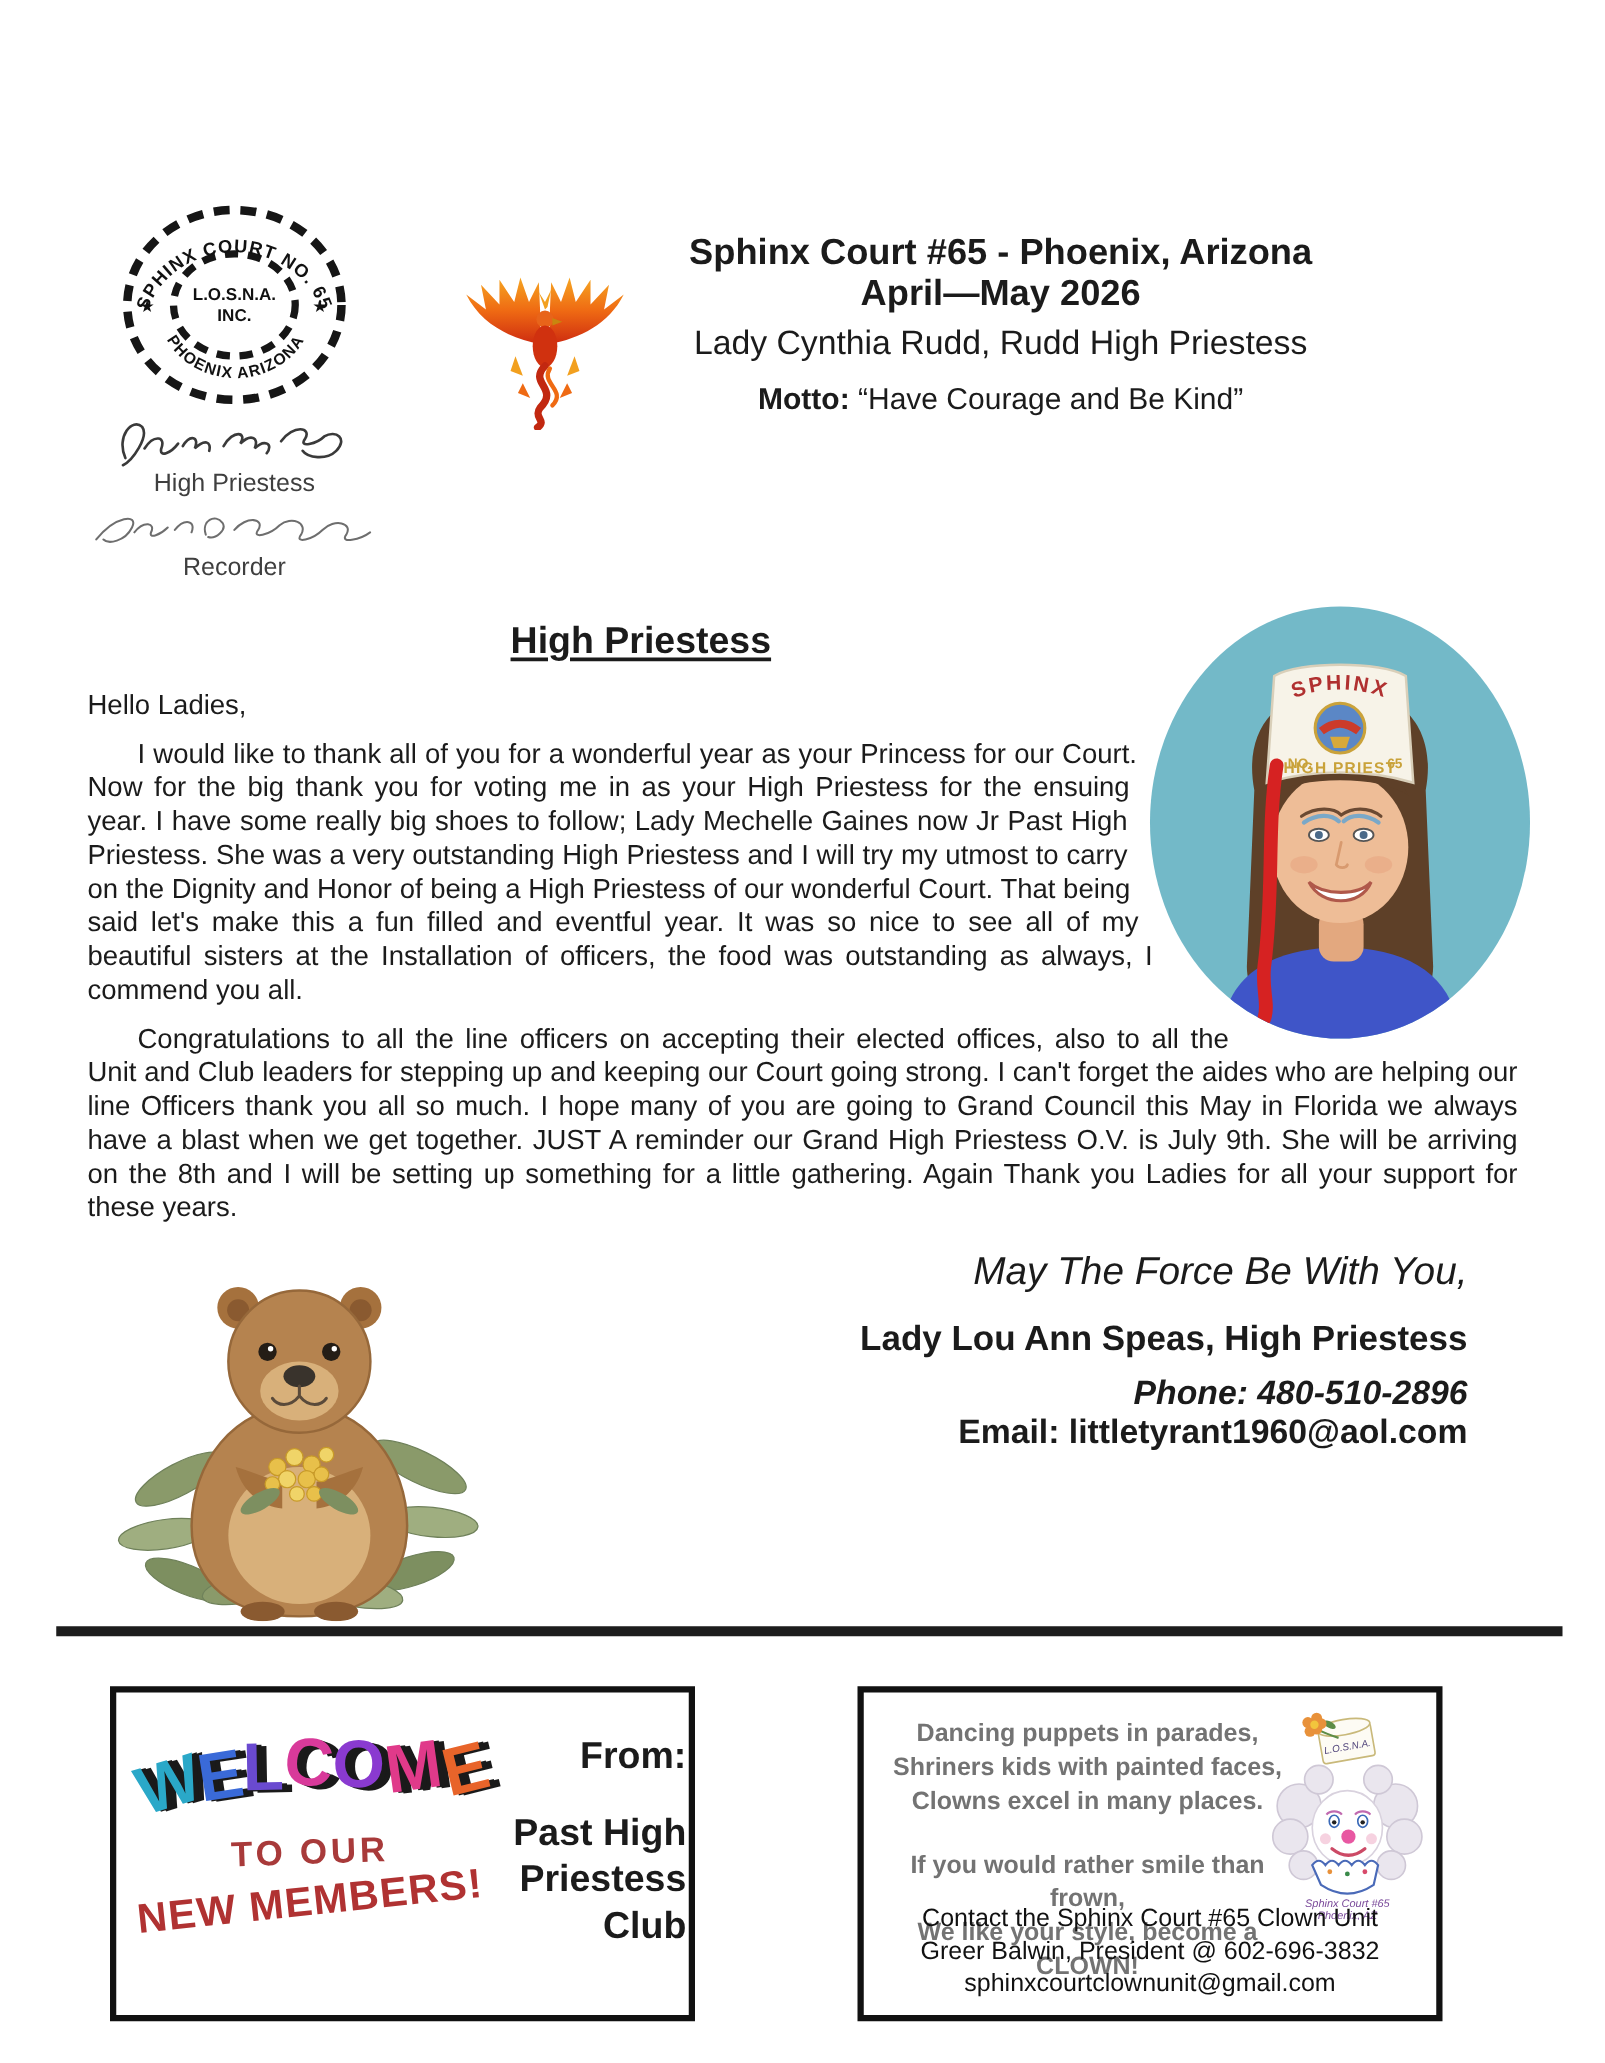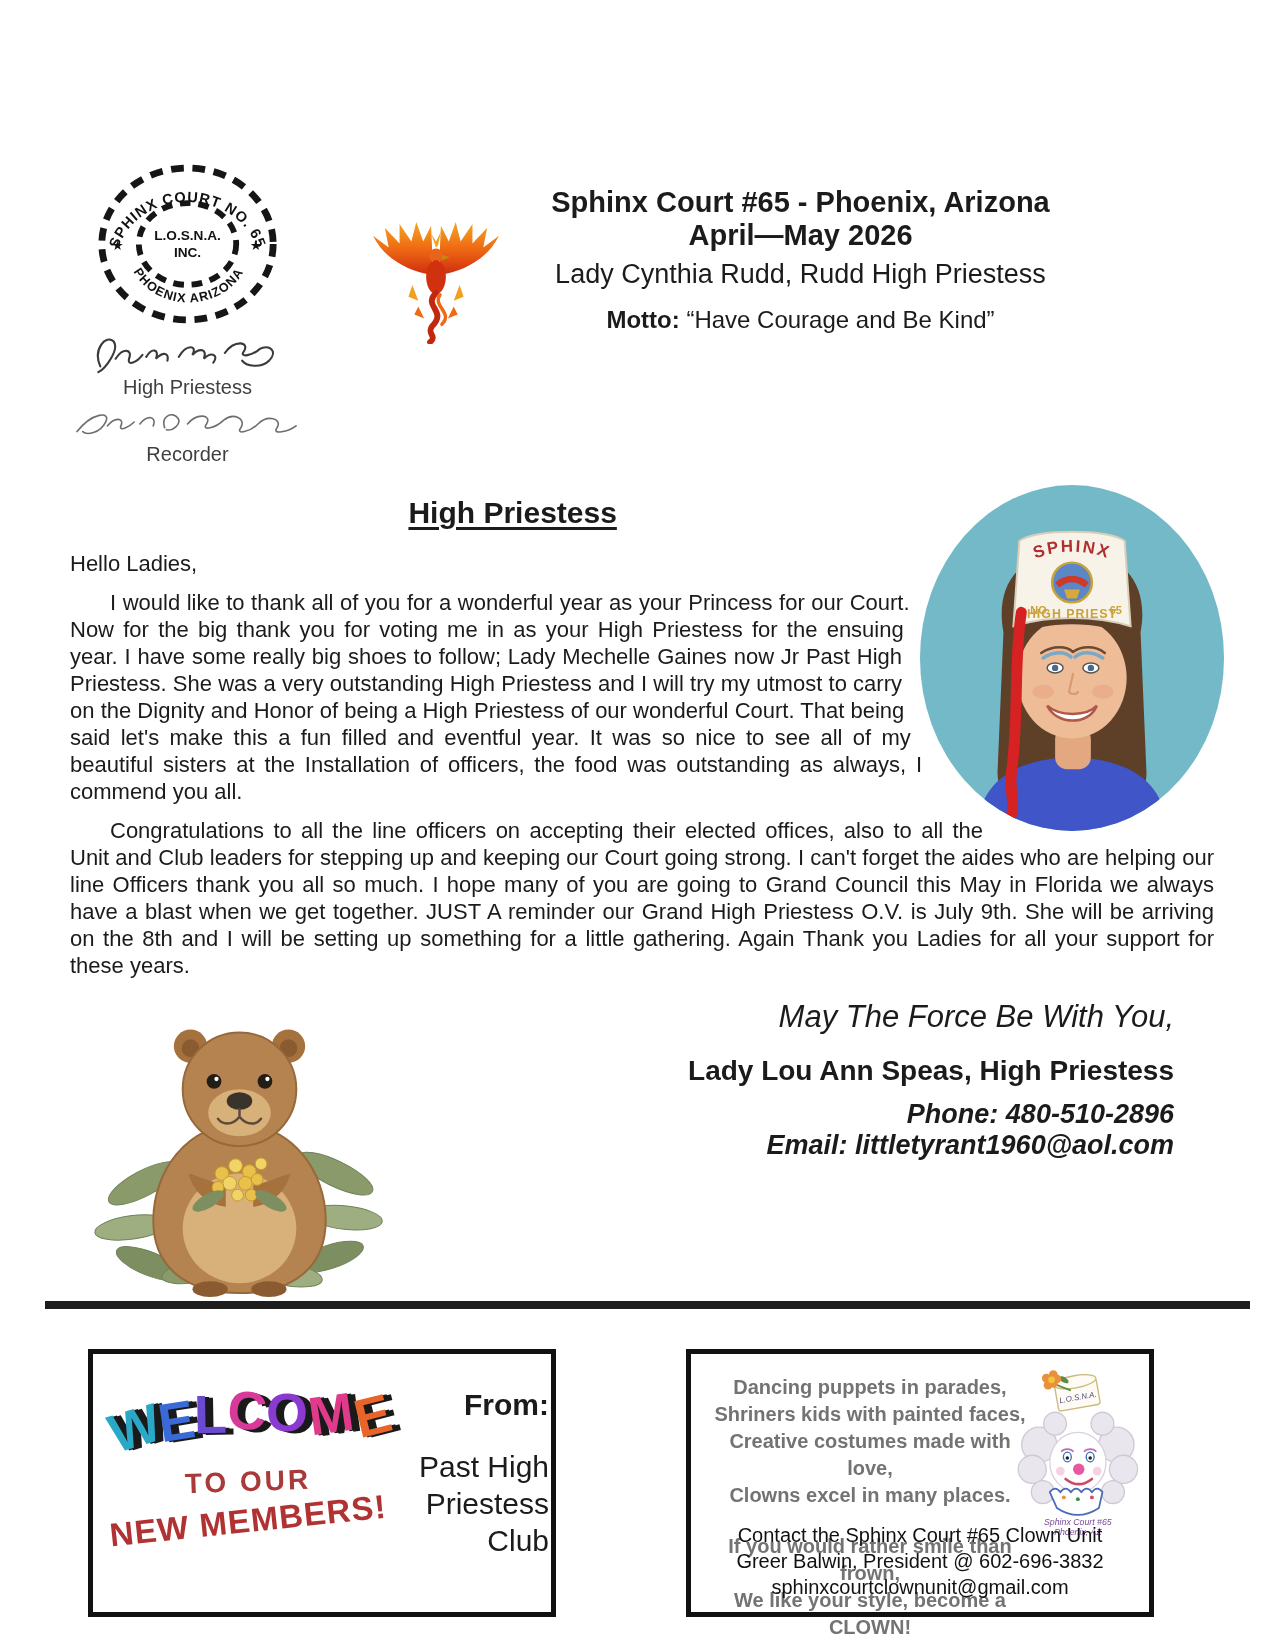--- a/index.html
+++ b/index.html
@@ -30,21 +30,21 @@
   .article p{font-size:22px;line-height:27px;text-align:justify;margin:12px;}
   .article p.indent{text-indent:40px;}
 
   
   .closing{position:relative;margin:6px 58px 0 58px;height:300px;clear:none;}
   .quokka-wrap{position:absolute;left:34px;top:16px;}
   .sig-block{position:absolute;right:52px;top:8px;text-align:right;}
   .close-line{font-size:31px;font-style:italic;}
   .close-signoff{font-size:28px;font-weight:bold;margin-top:20px;}
   .close-phone{font-size:27px;font-weight:bold;font-style:italic;margin-top:12px;line-height:31px;}
-  .close-email{font-size:27px;font-weight:bold;font-style:italic;line-height:31px;}
+  .close-email{font-size:27px;font-weight:bold;line-height:31px;}
 
   .divider{margin:10px 0 0 45px;width:1205px;height:8px;background:#1d1d1d;}
 
   
   .boxes{display:flex;justify-content:space-between;margin:40px 130px 0 88px;}
   .box{border:5px solid #111;background:#fff;box-sizing:border-box;}
   .welcome-box{width:468px;height:268px;display:flex;padding:8px 16px 8px 14px;}
   .welcome-art{flex:1.35;text-align:center;}
   .welcome-word{margin-top:22px;font-size:54px;font-weight:800;white-space:nowrap;
                 transform:rotate(-3deg);letter-spacing:0px;}
@@ -55,21 +55,21 @@
   .wl:nth-child(4){transform:rotate(9deg) translateY(-5px);}
   .wl:nth-child(5){transform:rotate(3deg) translateY(-1px);}
   .wl:nth-child(6){transform:rotate(-5deg) translateY(3px);}
   .wl:nth-child(7){transform:rotate(-11deg) translateY(7px);}
   .welcome-toour{color:#a83a3a;font-weight:bold;font-size:28px;letter-spacing:3px;
                  margin-top:20px;transform:rotate(-2deg);}
   .welcome-new{color:#b03232;font-weight:bold;font-size:33px;letter-spacing:1px;
                margin-top:4px;transform:rotate(-6deg);white-space:nowrap;}
   .from-block{flex:1;text-align:right;padding:26px 4px 0 0;}
   .from-label{font-size:30px;font-weight:bold;}
-  .from-name{font-size:30px;font-weight:normal;line-height:37px;margin-top:26px;
+  .from-name{font-size:30px;font-weight:bold;line-height:37px;margin-top:26px;
              margin-left:auto;width:160px;}
 
   .clown-box{width:468px;height:268px;position:relative;padding:20px 12px 12px 18px;}
   .poem{width:322px;text-align:center;font-weight:bold;font-size:20px;line-height:27px;}
   .poem-gap{height:24px;}
   .clown-wrap{position:absolute;right:6px;top:10px;}
   .contact{position:absolute;left:0;right:0;bottom:12px;text-align:center;
            font-size:20px;line-height:26px;color:#111;}
 </style>
 </head>
@@ -297,21 +297,20 @@
       <div class="from-block">
         <div class="from-label">From:</div>
         <div class="from-name">Past High Priestess Club</div>
       </div>
     </div>
 
     <div class="box clown-box">
       <div class="poem" style="color:#737373;">
         <div>Dancing puppets in parades,</div>
         <div>Shriners kids with painted faces,</div>
-        <div>Creative costumes made with love,</div>
         <div>Clowns excel in many places.</div>
         <div class="poem-gap"></div>
         <div>If you would rather smile than frown,</div>
         <div>We like your style, become a CLOWN!</div>
       </div>
 
       <div class="clown-wrap">
         <svg width="132" height="172" viewBox="0 0 150 196">
 
           <g fill="#eae6ee" stroke="#cfc8d6" stroke-width="1.5">

